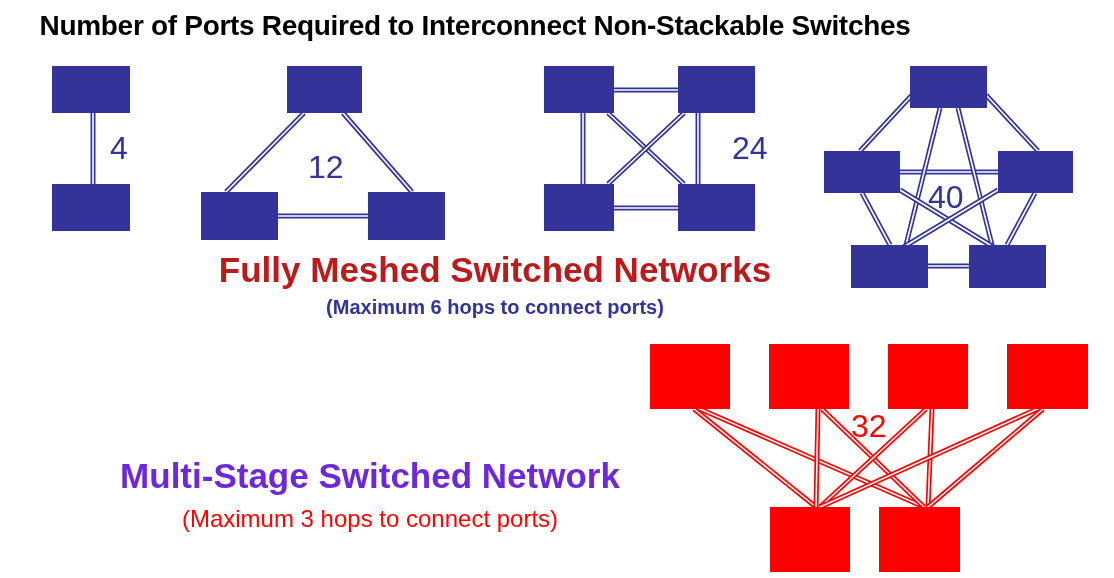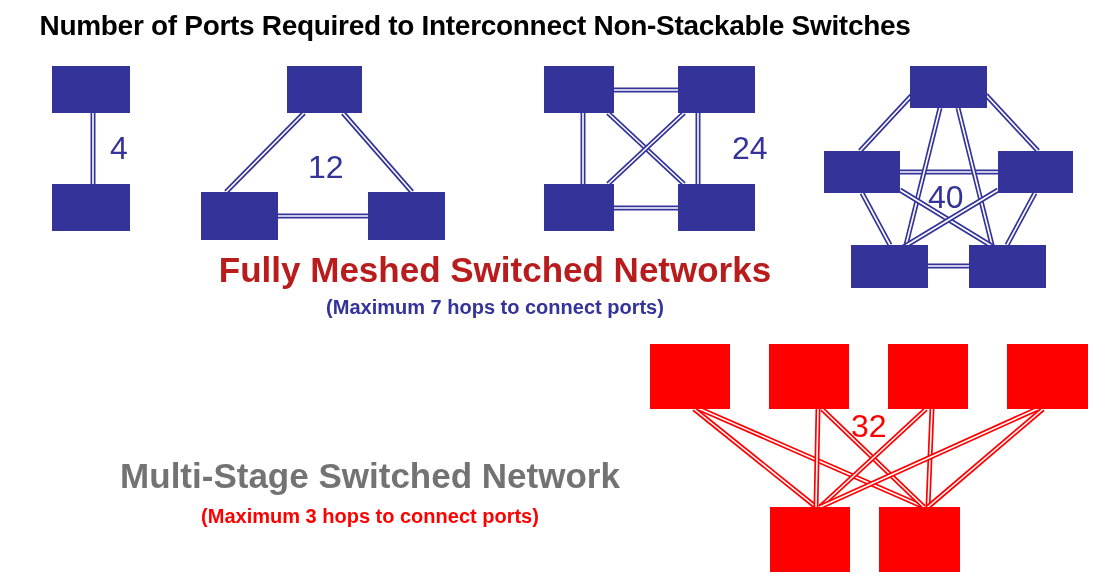--- a/index.html
+++ b/index.html
@@ -1,21 +1,21 @@
 <!DOCTYPE html>
 <html><head>
 <meta charset="utf-8">
 <style>
   html, body { margin:0; padding:0; background:#ffffff; }
   body { width:1114px; height:578px; position:relative; overflow:hidden; font-family:"Liberation Sans", sans-serif; }
   .title { position:absolute; left:0; top:10px; width:950px; text-align:center; font-size:28px; font-weight:bold; color:#000; letter-spacing:-0.3px; white-space:nowrap; }
   .h-blue { position:absolute; left:160px; top:250px; width:670px; text-align:center; font-size:35px; font-weight:bold; color:#b91c1c; white-space:nowrap; }
   .s-blue { position:absolute; left:160px; top:296px; width:670px; text-align:center; font-size:20px; font-weight:bold; color:#333399; white-space:nowrap; }
-  .h-red { position:absolute; left:60px; top:456px; width:620px; text-align:center; font-size:35px; font-weight:bold; color:#737373; white-space:nowrap; }
-  .s-red { position:absolute; left:60px; top:505px; width:620px; text-align:center; font-size:20px; font-weight:bold; color:#ff0000; white-space:nowrap; }
+  .h-red { position:absolute; left:60px; top:456px; width:620px; text-align:center; font-size:35px; font-weight:bold; color:#6d28d9; white-space:nowrap; }
+  .s-red { position:absolute; left:60px; top:505px; width:620px; text-align:center; font-size:24px; font-weight:normal; color:#ff0000; white-space:nowrap; }
   svg#diagram { position:absolute; left:0; top:0; }
   .num { font-family:"Liberation Sans", sans-serif; font-size:32px; }
 </style>
 </head>
 <body>
 
 <div class="title">Number of Ports Required to Interconnect Non-Stackable Switches</div>
 
 <svg id="diagram" width="1114" height="578" viewBox="0 0 1114 578" xmlns="http://www.w3.org/2000/svg">
   <g id="links">
@@ -157,15 +157,15 @@
   <g id="labels">
     <text class="num" x="110" y="159" fill="#333399">4</text>
     <text class="num" x="308" y="178" fill="#333399">12</text>
     <text class="num" x="732" y="159" fill="#333399">24</text>
     <text class="num" x="928" y="208" fill="#333399">40</text>
     <text class="num" x="851" y="437" fill="#ff0000">32</text>
   </g>
 </svg>
 
 <div class="h-blue">Fully Meshed Switched Networks</div>
-<div class="s-blue">(Maximum 7 hops to connect ports)</div>
+<div class="s-blue">(Maximum 6 hops to connect ports)</div>
 <div class="h-red">Multi-Stage Switched Network</div>
 <div class="s-red">(Maximum 3 hops to connect ports)</div>
 
 </body></html>

